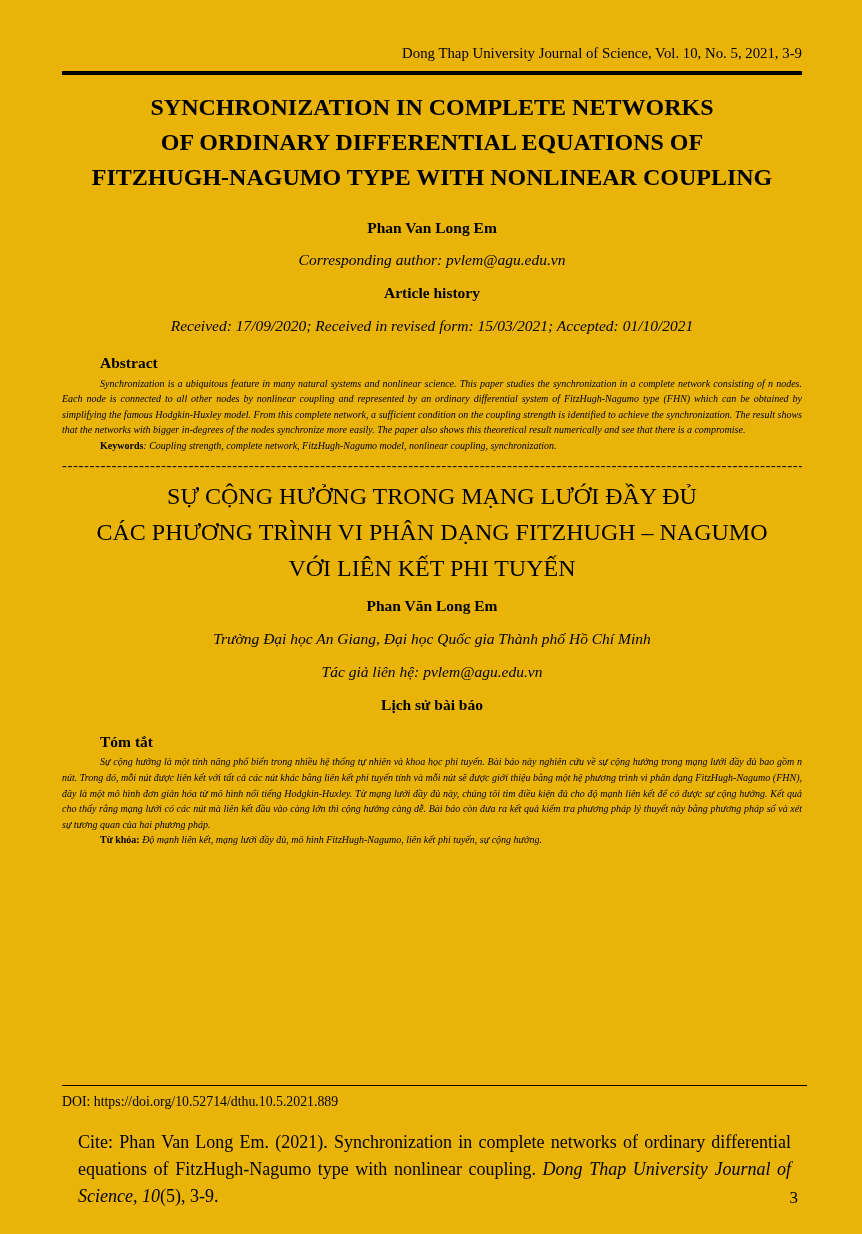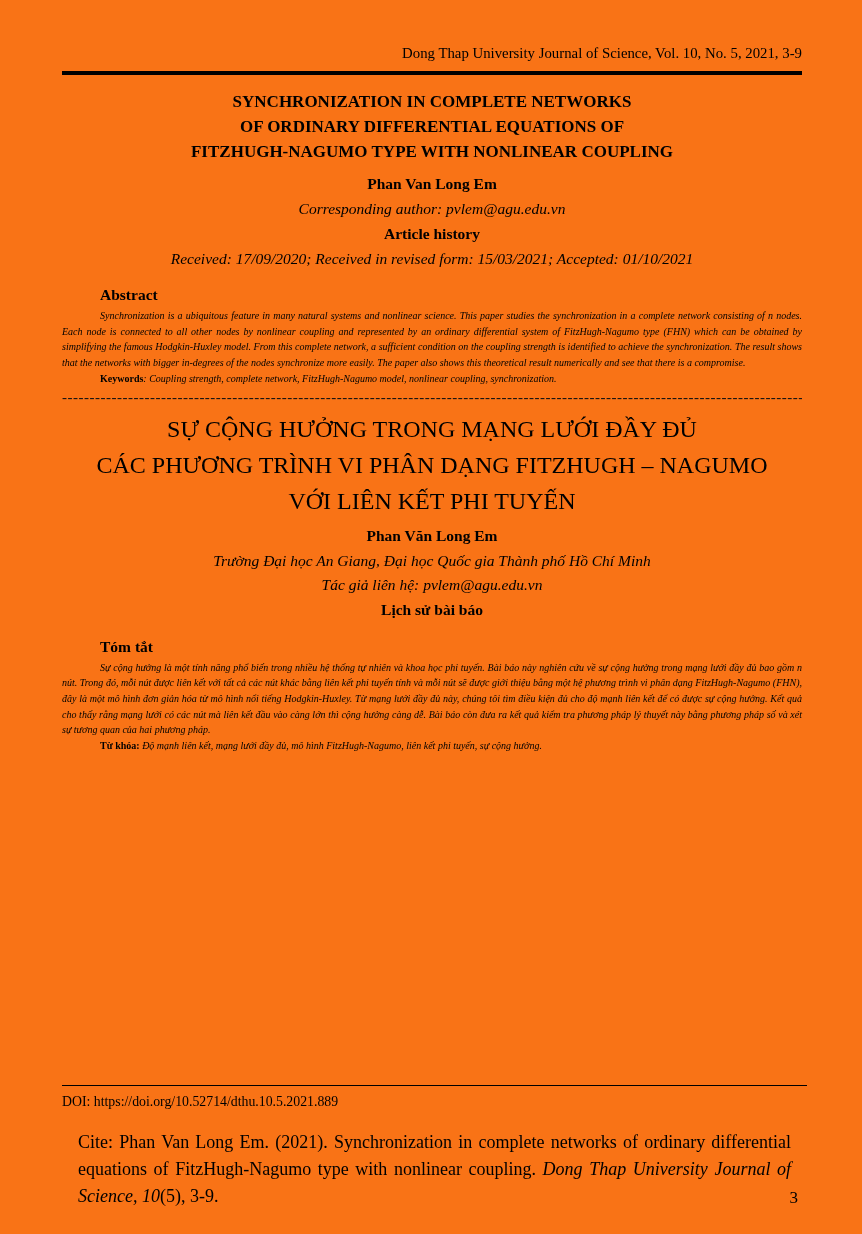--- a/index.html
+++ b/index.html
@@ -1,51 +1,51 @@
 <!DOCTYPE html>
 <html><head>
 <meta charset="utf-8">
 <style>
   html, body { margin: 0; padding: 0; background: #ffffff; }
   .page {
     width: 862px;
     height: 1234px;
-    background: #f97316;
+    background: #eab308;
     color: #000000;
     font-family: "Liberation Serif", serif;
     padding: 44px 60px 0 62px;
     box-sizing: border-box;
     position: relative;
     overflow: hidden;
   }
   .journal-header {
     text-align: right;
     font-size: 14.8px;
     line-height: 1.3;
     margin-bottom: 8px;
   }
   .rule-thick {
     border-top: 4.5px solid #000;
     margin-bottom: 15px;
   }
   .title-en {
     font-weight: bold;
-    font-size: 17px;
+    font-size: 24px;
     line-height: 1.45;
     text-align: center;
-    margin-bottom: 8px;
+    margin-bottom: 21px;
   }
   .title-vi {
     font-weight: normal;
     font-size: 24px;
     line-height: 1.5;
     text-align: center;
     margin: 2px 0 5px 0;
   }
-  .line { font-size: 15.5px; line-height: 1.6; }
+  .line { font-size: 15.5px; line-height: 1.6; margin-top: 8px; }
   .center { text-align: center; }
   .bold { font-weight: bold; }
   .italic { font-style: italic; }
   .section-heading {
     font-weight: bold;
     font-size: 15.5px;
     line-height: 1.6;
     text-indent: 38px;
     margin-top: 12px;
   }

